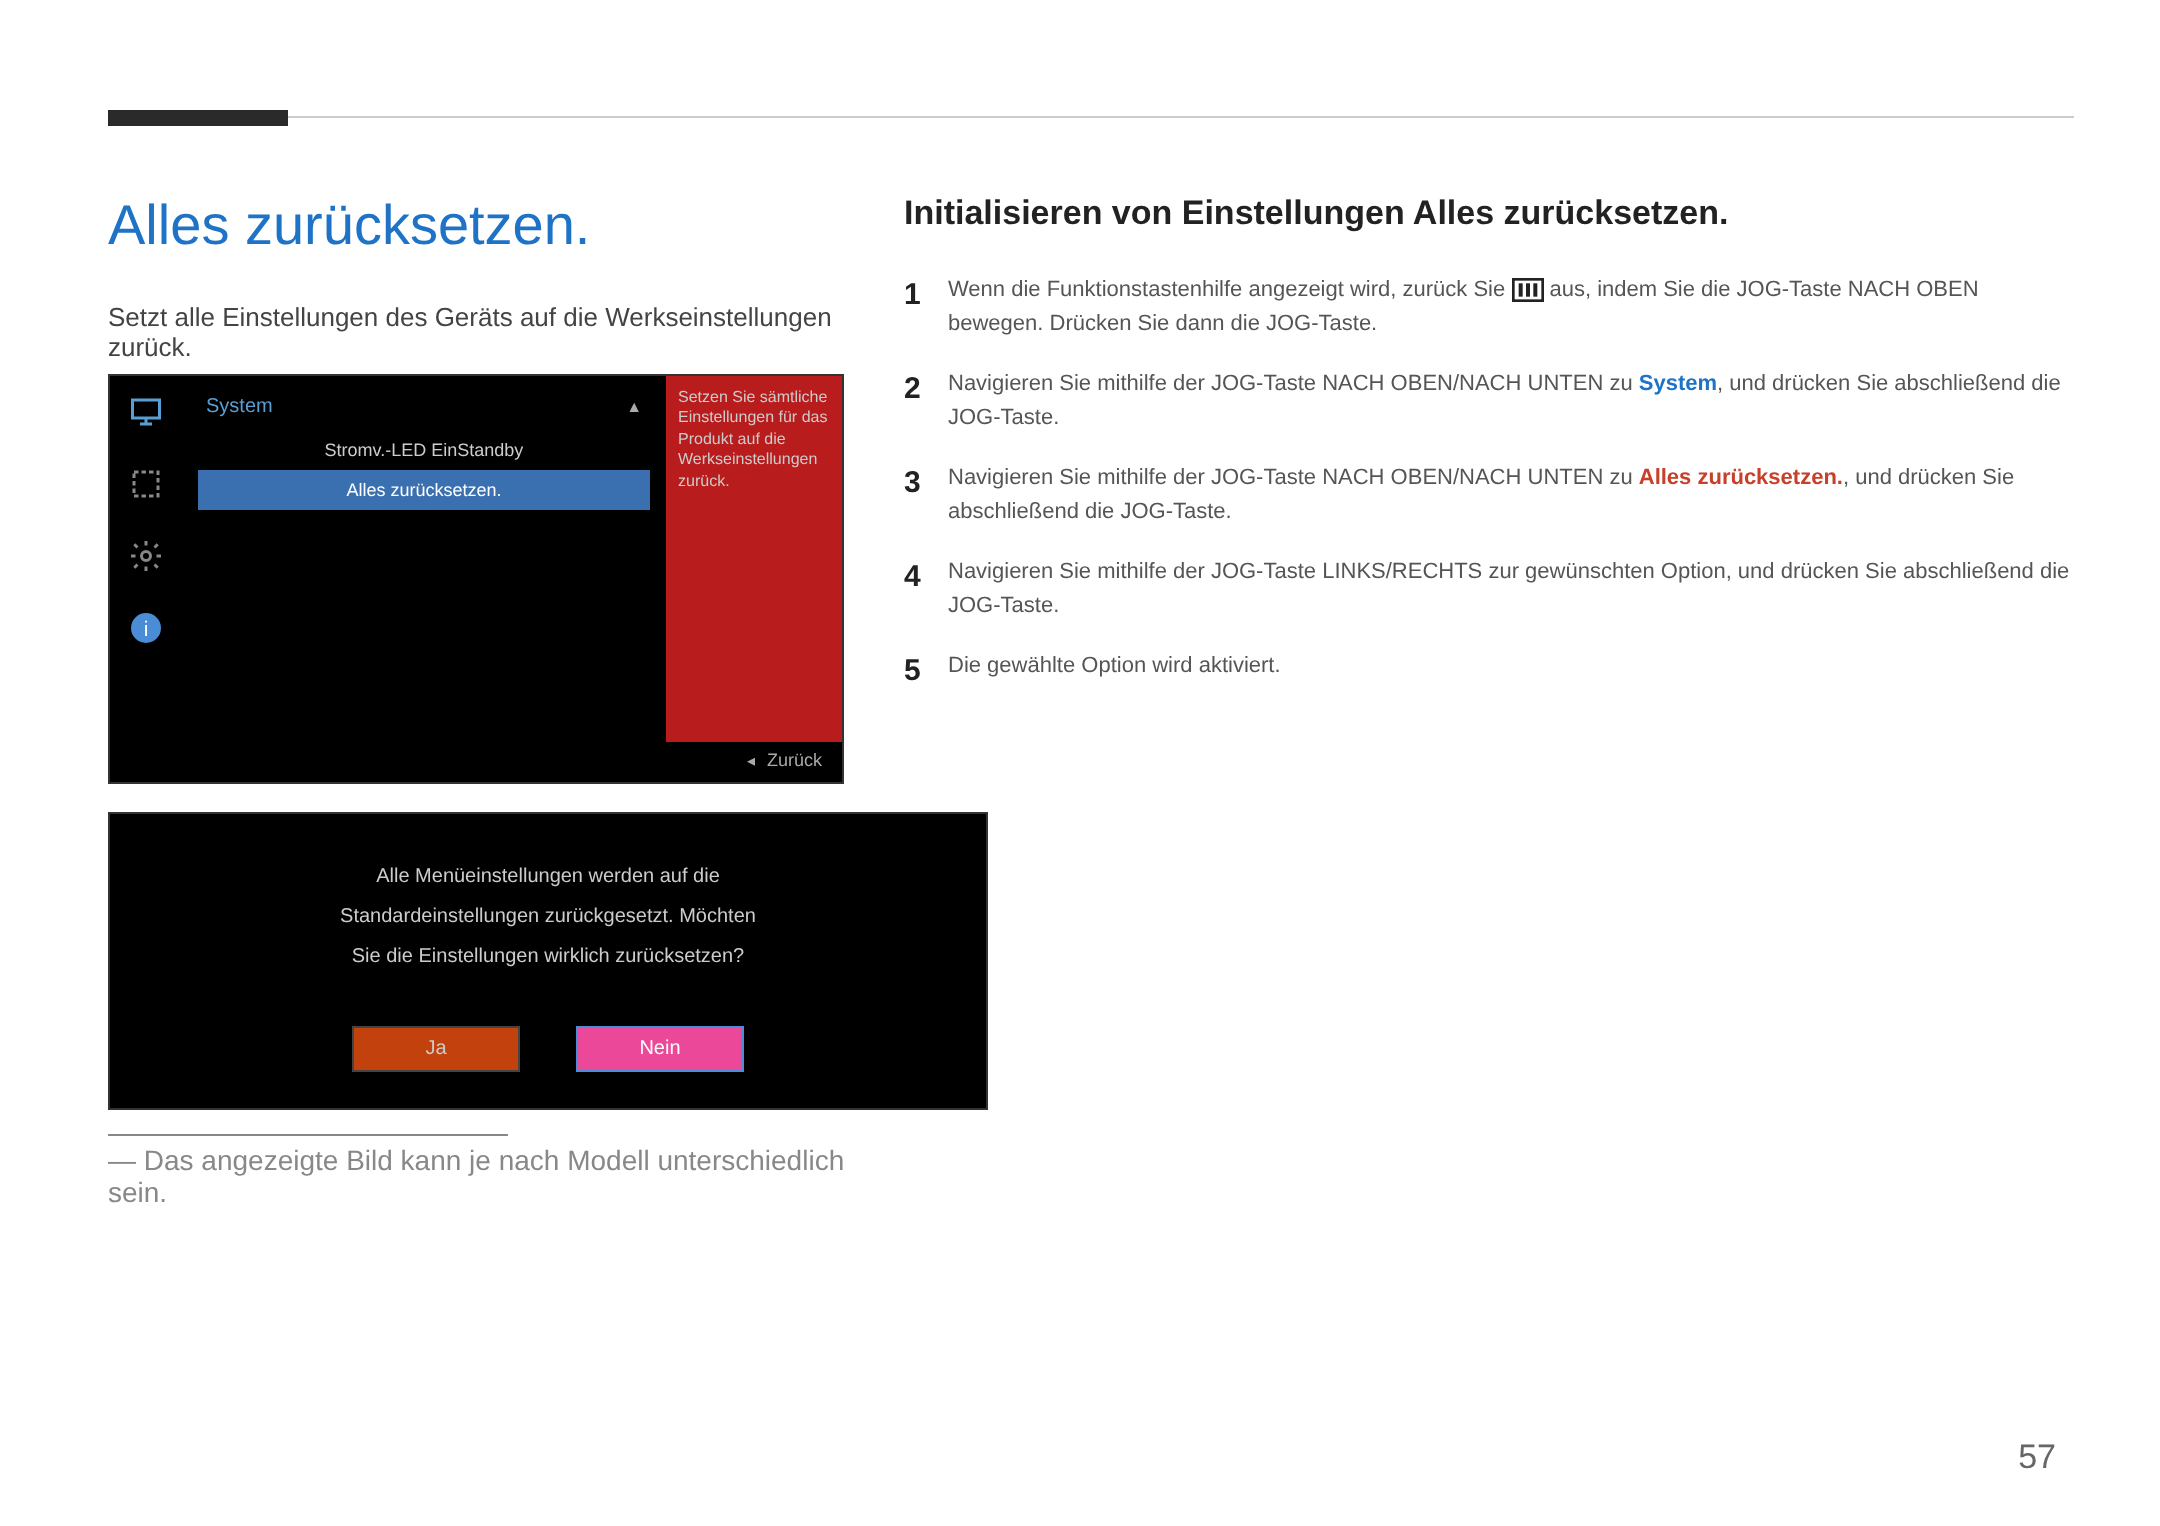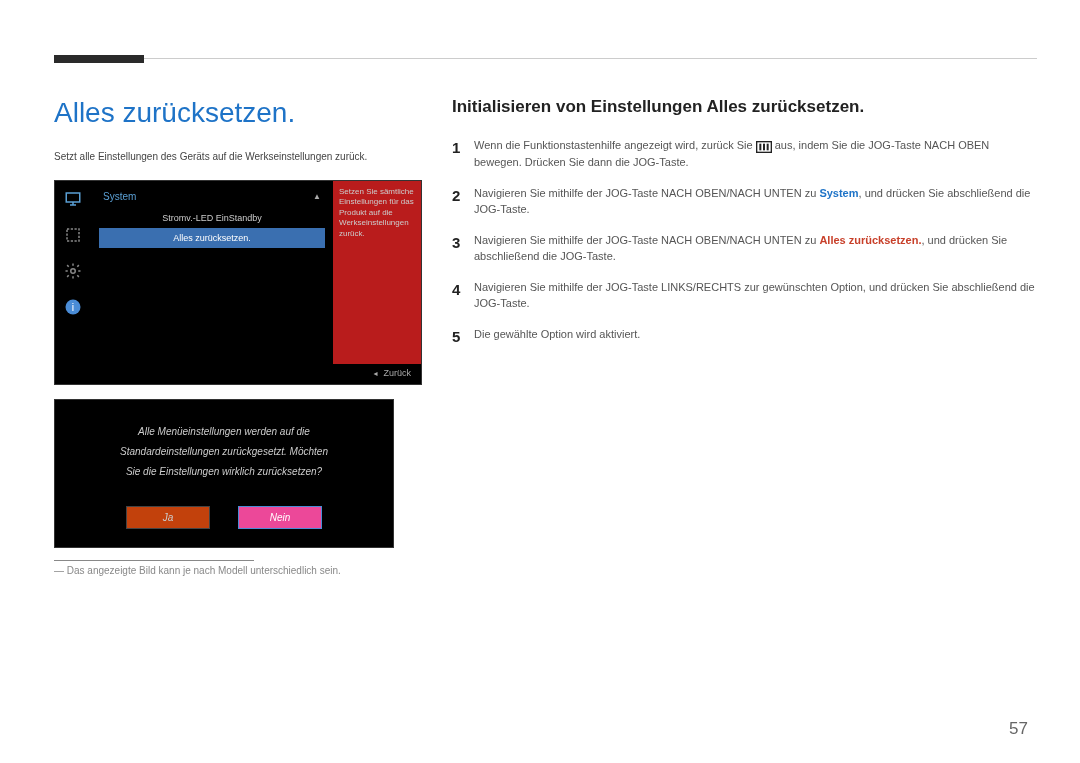--- a/index.html
+++ b/index.html
@@ -33,23 +33,23 @@
       top: 97px;
       width: 370px;
     }
     .heading-1 {
       color: #1e73c7;
       font-size: 28px;
       font-weight: 400;
       margin-bottom: 22px;
     }
     .subtext {
-      font-size: 10px;
+      font-size: 13px;
       color: #444;
-      margin-bottom: 18px;
+      margin-bottom: 6px;
     }
     .osd-menu {
       width: 368px;
       background: #000;
       border: 1px solid #333;
       position: relative;
     }
     .osd-top {
       display: flex;
     }
@@ -110,28 +110,27 @@
     .osd-back {
       text-align: right;
       font-size: 9px;
       color: #aaa;
       padding: 4px 10px 6px;
     }
     .osd-back .tri { font-size: 8px; margin-right: 6px; }
     .arrow-up { font-size: 8px; color: #aaa; }
 
     .confirm-dialog {
-      width: 340px;
+      width: 440px;
       margin-top: 14px;
       padding: 22px 18px 18px;
       background: #000;
       border: 1px solid #333;
       color: #ccc;
       text-align: center;
-      font-style: italic;
     }
     .confirm-dialog .line {
       font-size: 10px;
       line-height: 2;
     }
     .confirm-buttons {
       margin-top: 24px;
       display: flex;
       justify-content: center;
       gap: 28px;
@@ -148,21 +147,21 @@
       background: #ec4899;
       border-color: #4a8cd6;
       color: #fff;
     }
     .note-line {
       margin-top: 12px;
       border-top: 1px solid #888;
       width: 200px;
     }
     .note {
-      font-size: 10px;
+      font-size: 14px;
       color: #888;
       margin-top: 4px;
     }
 
     .right-col {
       position: absolute;
       left: 452px;
       top: 97px;
       width: 584px;
     }

